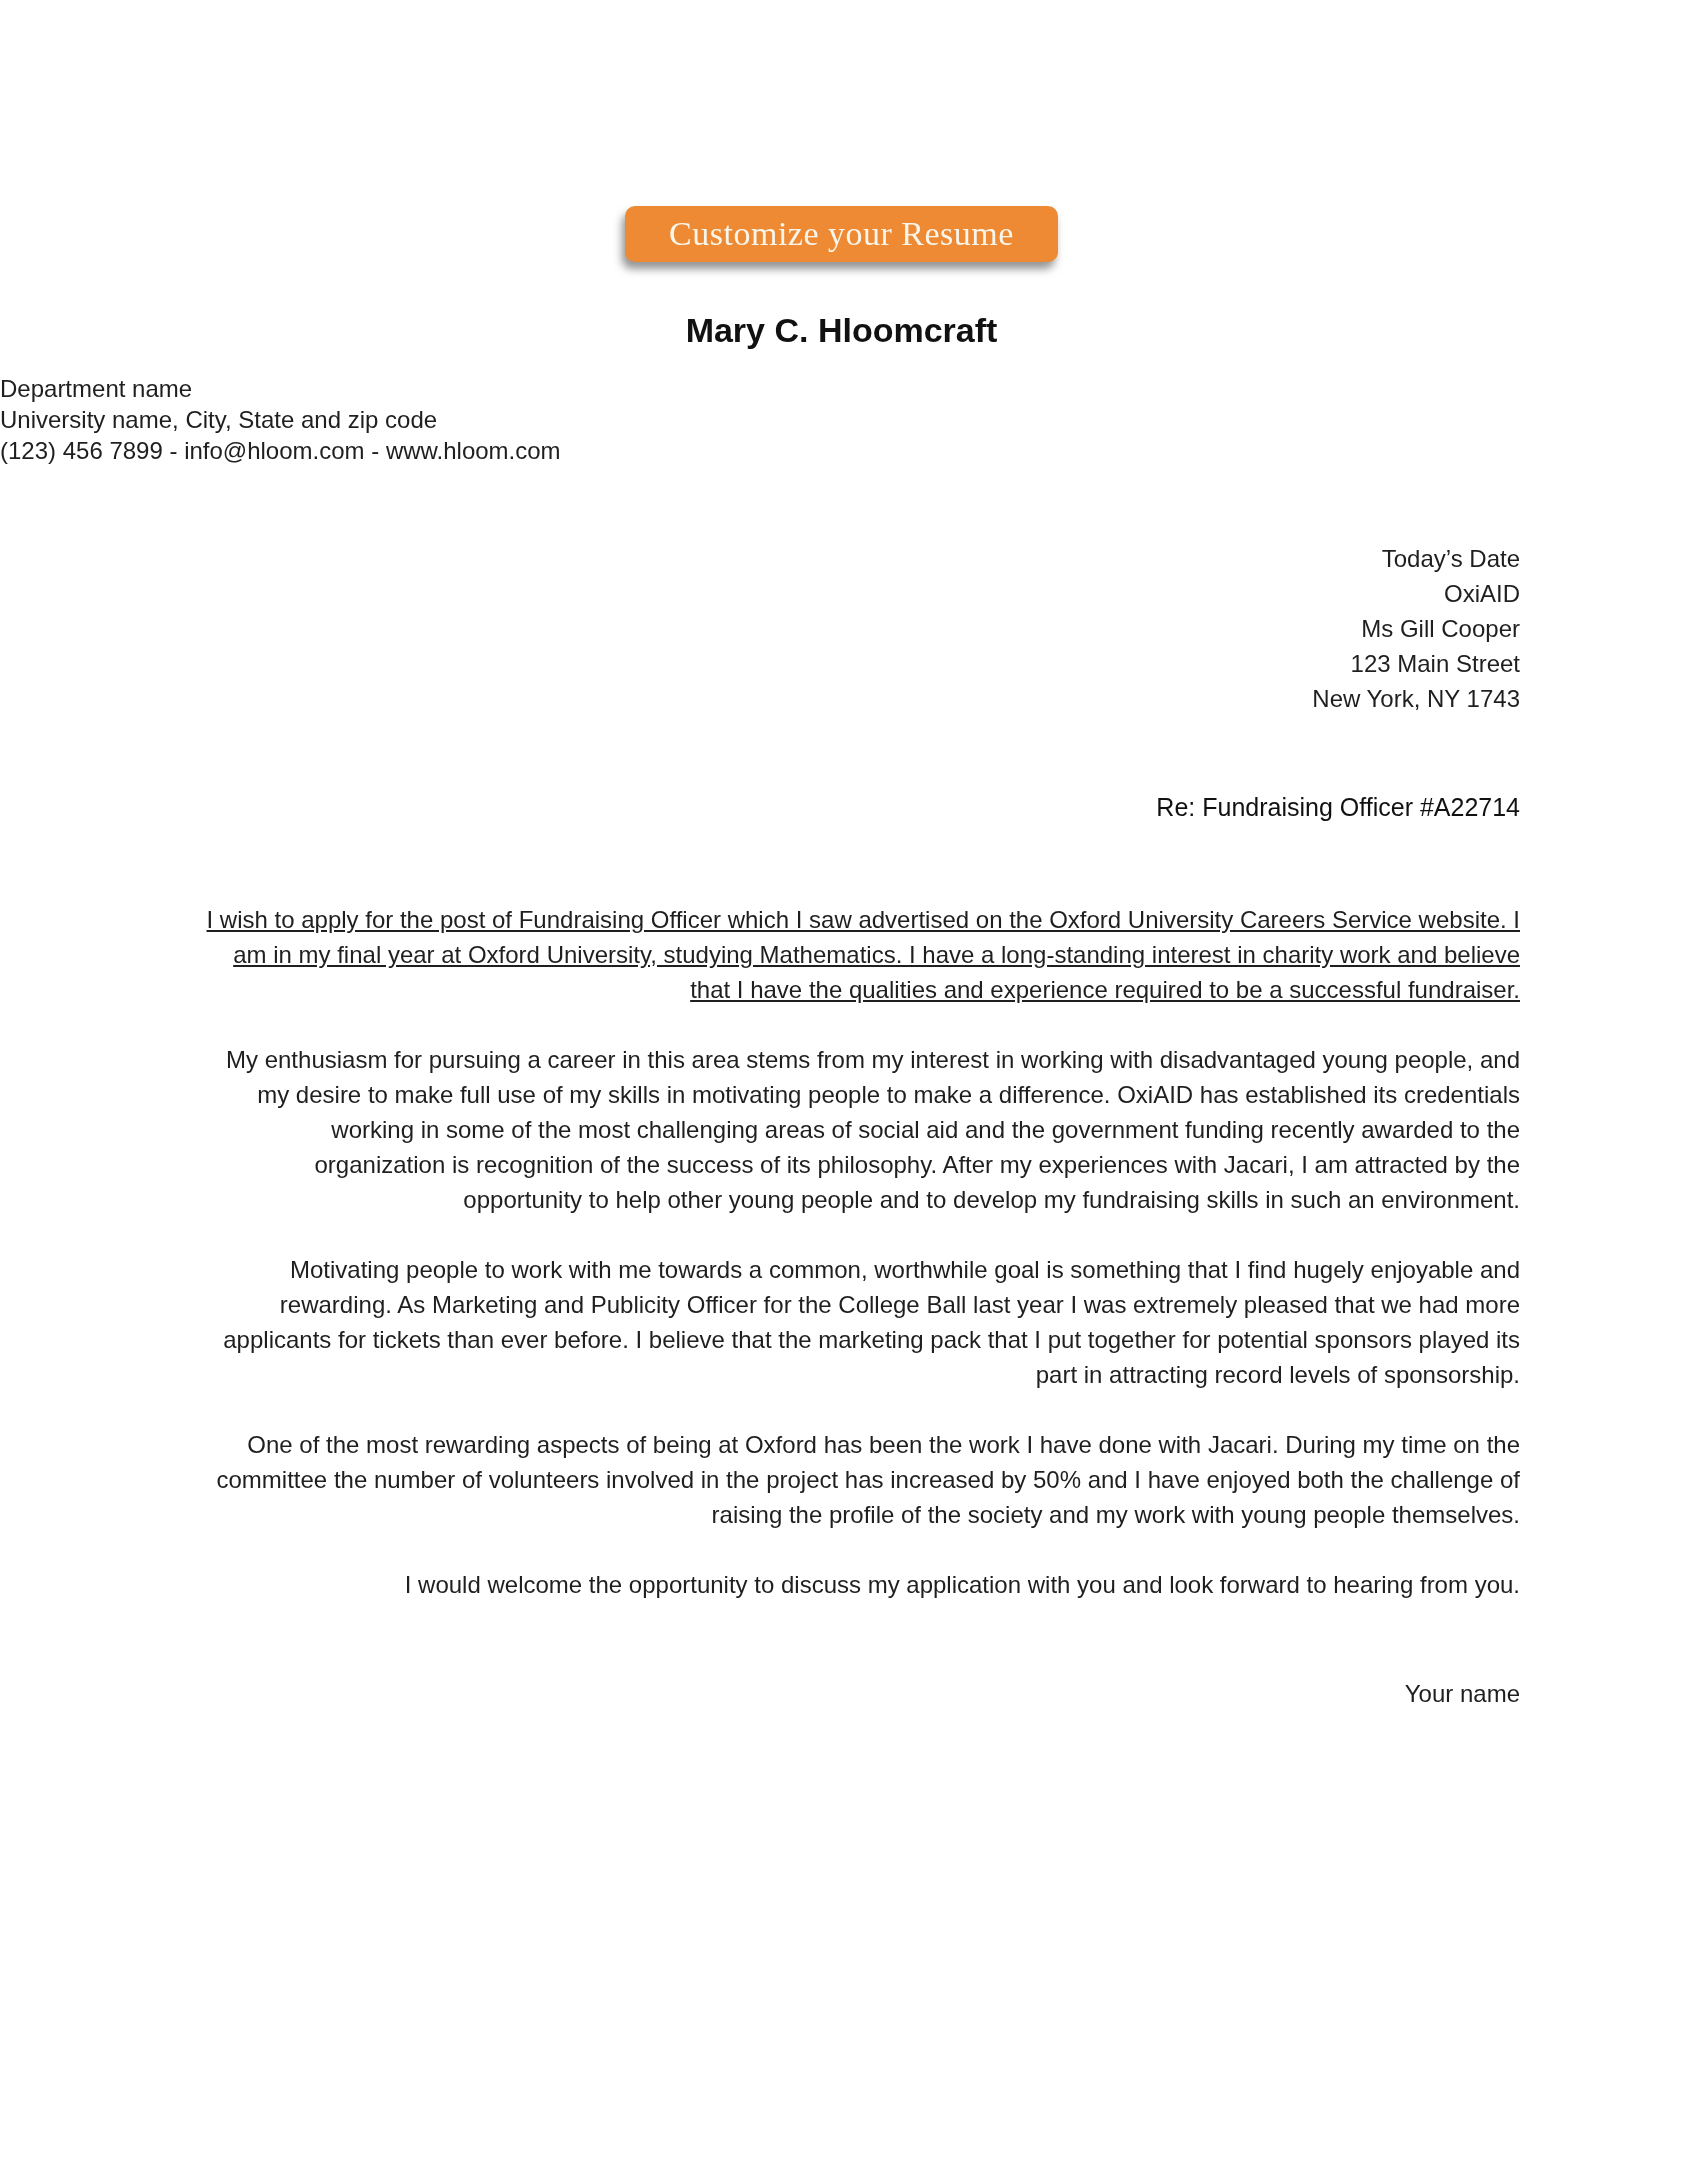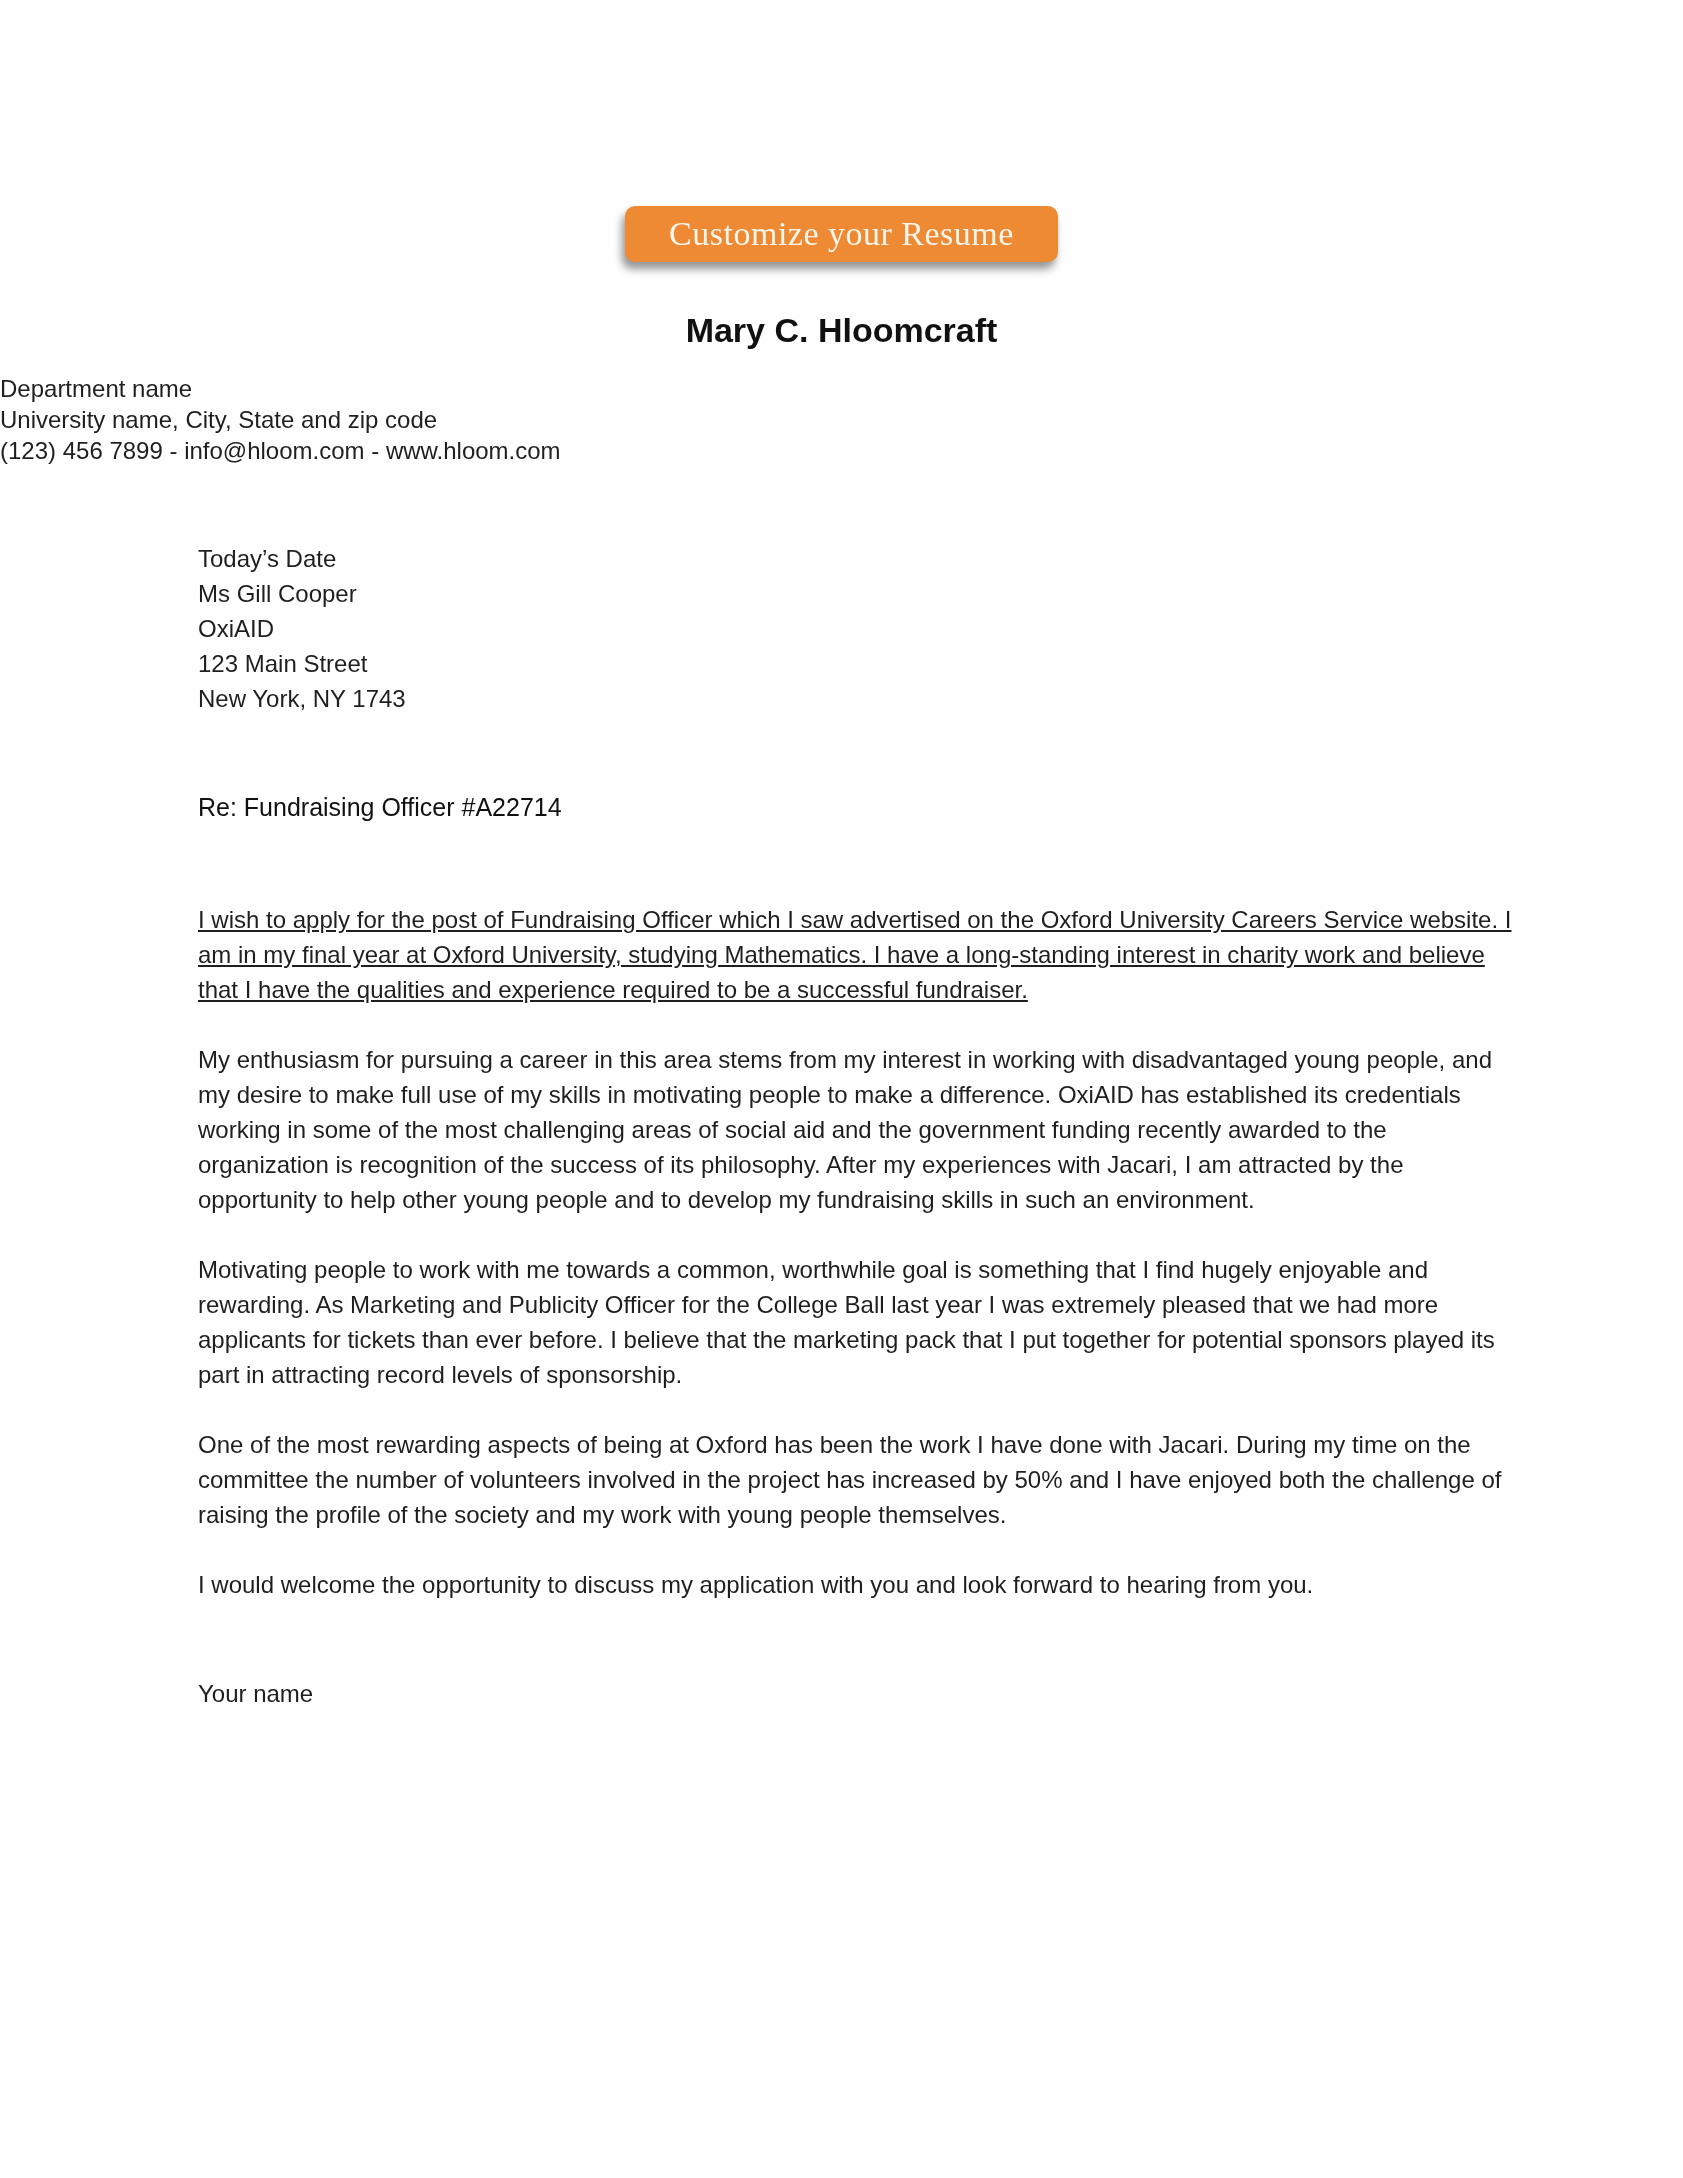--- a/index.html
+++ b/index.html
@@ -47,20 +47,21 @@
     font-size: 24px;
     line-height: 31px;
     color: #1f1f1f;
   }
   .letter {
     margin: 0 163px 0 198px;
     width: 1322px;
     font-size: 24px;
     line-height: 35px;
     color: #1f1f1f;
+    text-align: right;
   }
   .recipient {
     margin-top: 75px;
   }
   .subject {
     margin-top: 74px;
     font-size: 25px;
     font-weight: 400;
     color: #111111;
   }
@@ -89,22 +90,22 @@
   <div class="contact">
     <div>Department name</div>
     <div>University name, City, State and zip code</div>
     <div>(123) 456 7899 - info@hloom.com - www.hloom.com</div>
   </div>
 
   <div class="letter">
 
     <div class="recipient">
       <div>Today’s Date</div>
+      <div>OxiAID</div>
       <div>Ms Gill Cooper</div>
-      <div>OxiAID</div>
       <div>123 Main Street</div>
       <div>New York, NY 1743</div>
     </div>
 
     <div class="subject">Re: Fundraising Officer #A22714</div>
 
     <p class="first">I wish to apply for the post of Fundraising Officer which I saw advertised on the Oxford University Careers Service website. I am in my final year at Oxford University, studying Mathematics. I have a long-standing interest in charity work and believe that I have the qualities and experience required to be a successful fundraiser.</p>
     <p>My enthusiasm for pursuing a career in this area stems from my interest in working with disadvantaged young people, and my desire to make full use of my skills in motivating people to make a difference. OxiAID has established its credentials working in some of the most challenging areas of social aid and the government funding recently awarded to the organization is recognition of the success of its philosophy. After my experiences with Jacari, I am attracted by the opportunity to help other young people and to develop my fundraising skills in such an environment.</p>
     <p>Motivating people to work with me towards a common, worthwhile goal is something that I find hugely enjoyable and rewarding. As Marketing and Publicity Officer for the College Ball last year I was extremely pleased that we had more applicants for tickets than ever before. I believe that the marketing pack that I put together for potential sponsors played its part in attracting record levels of sponsorship.</p>
     <p>One of the most rewarding aspects of being at Oxford has been the work I have done with Jacari. During my time on the committee the number of volunteers involved in the project has increased by 50% and I have enjoyed both the challenge of raising the profile of the society and my work with young people themselves.</p>

